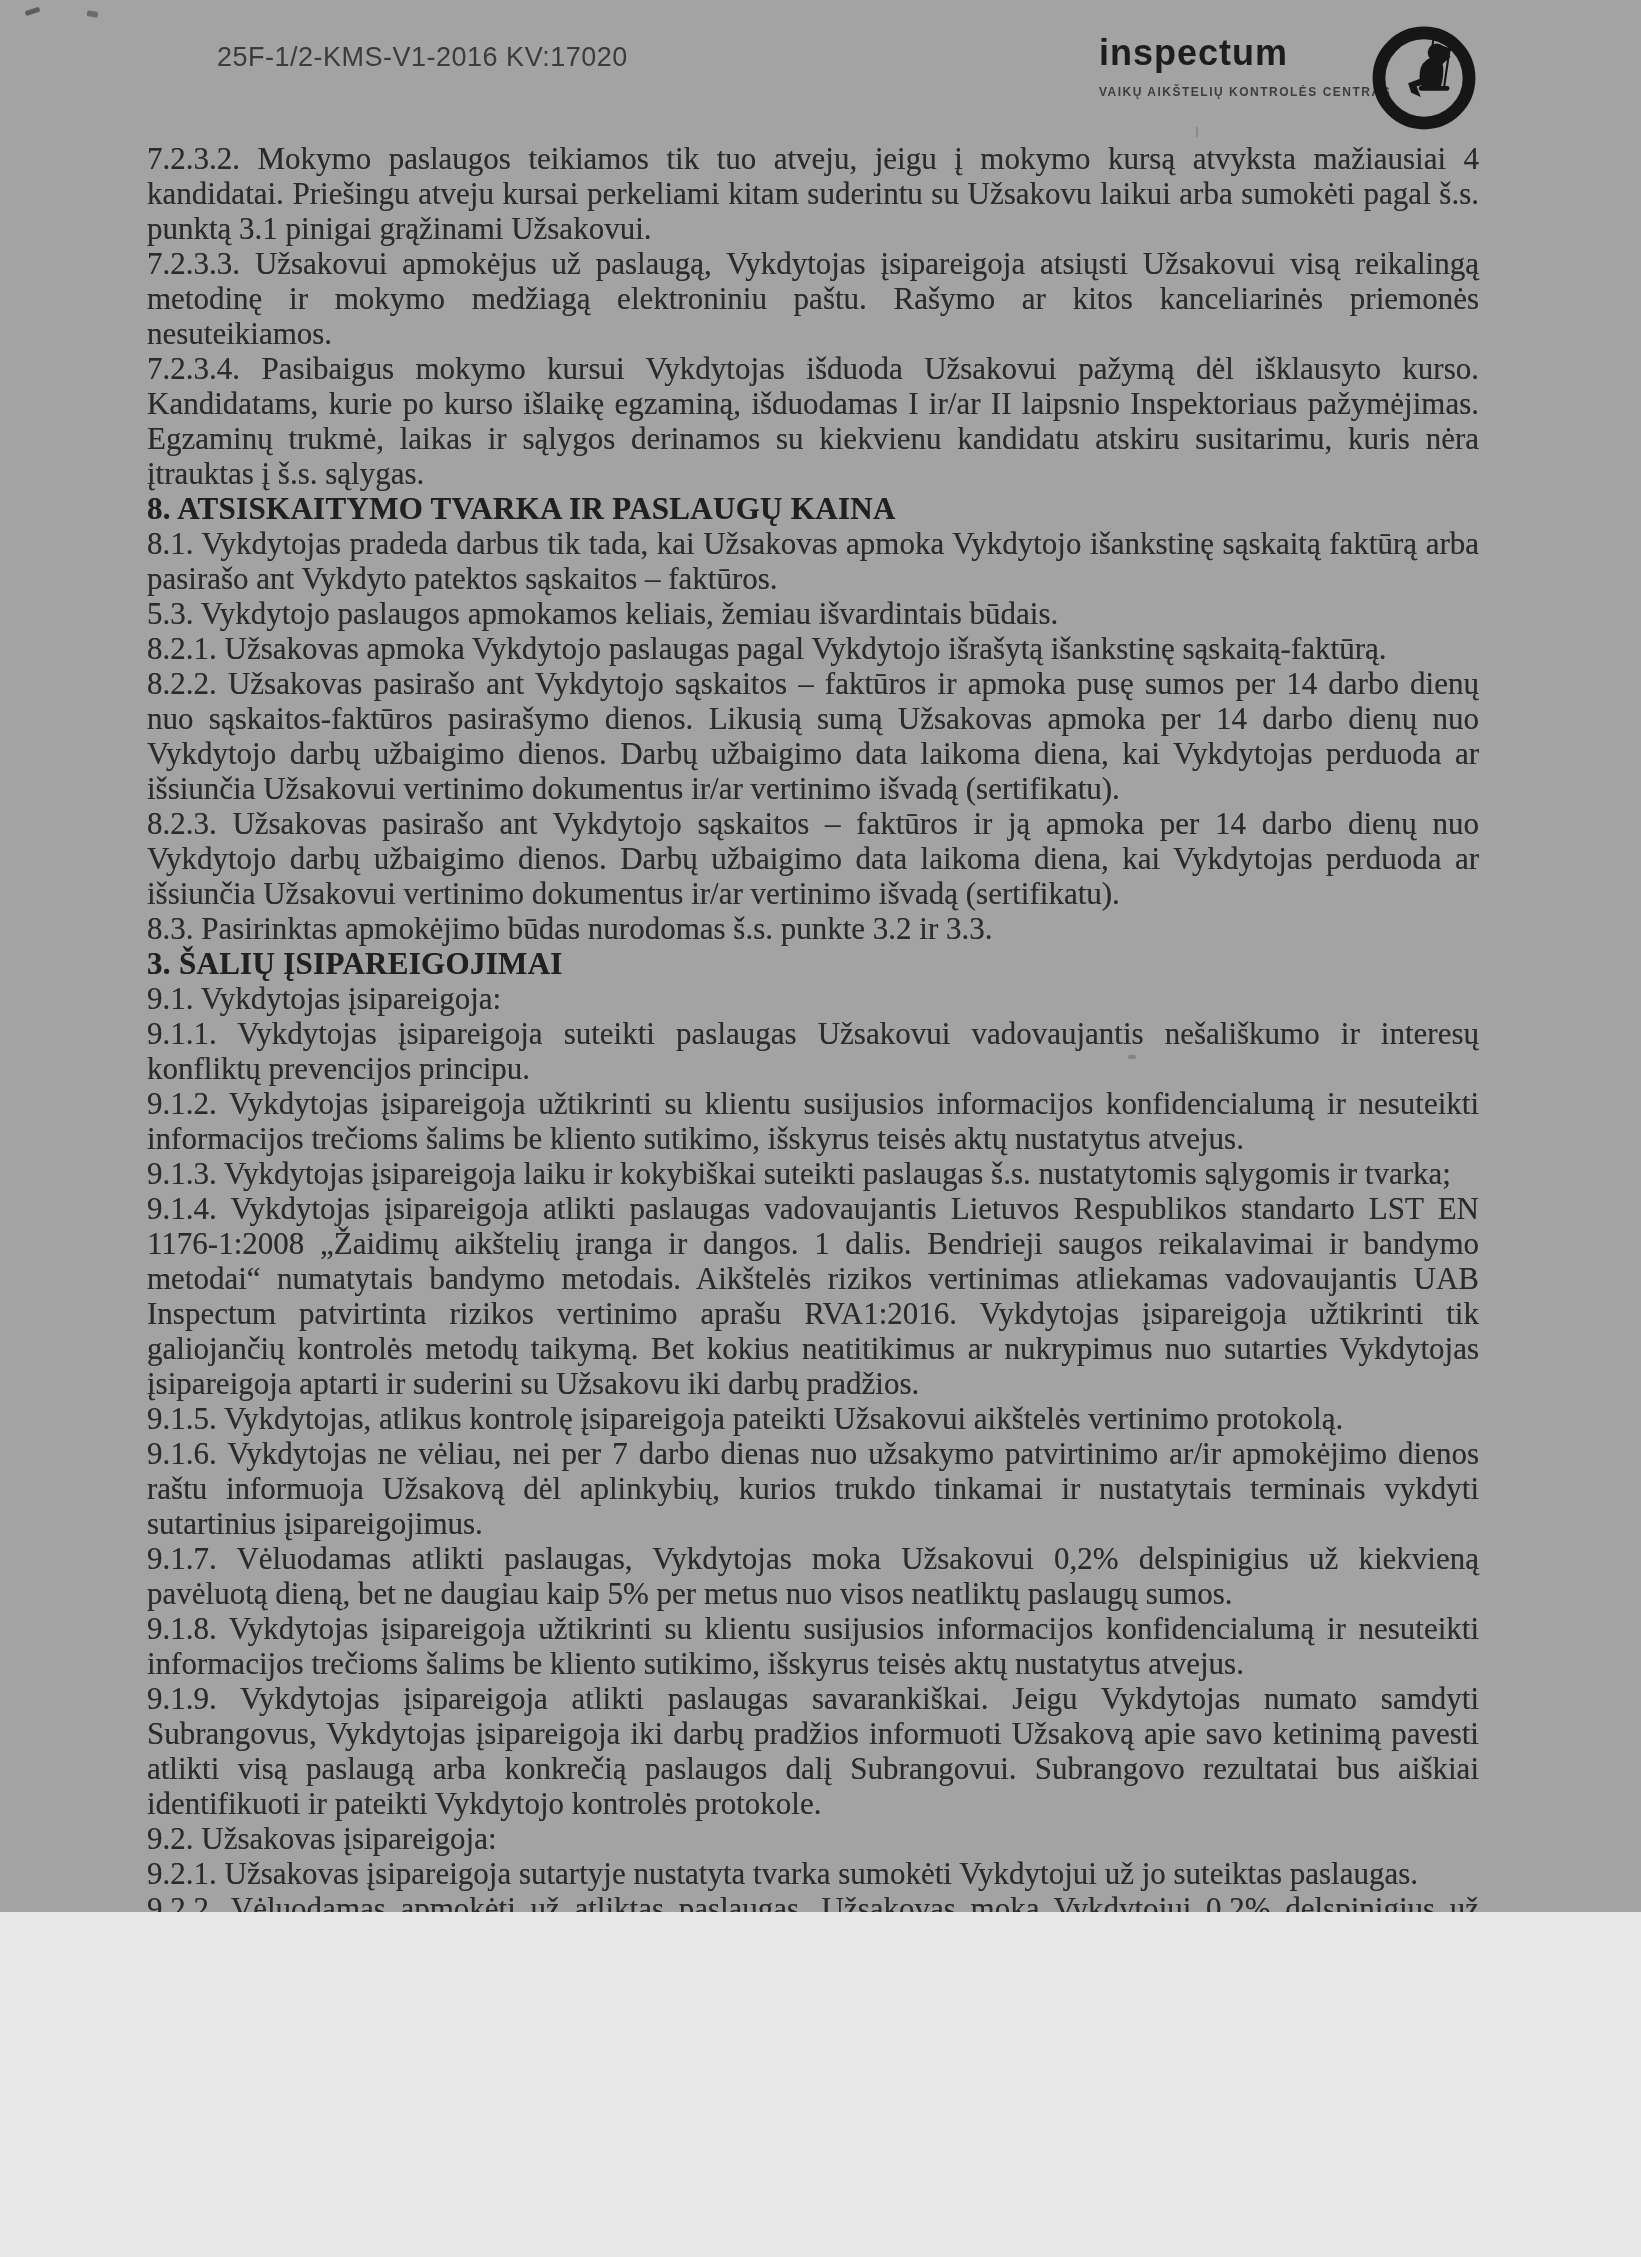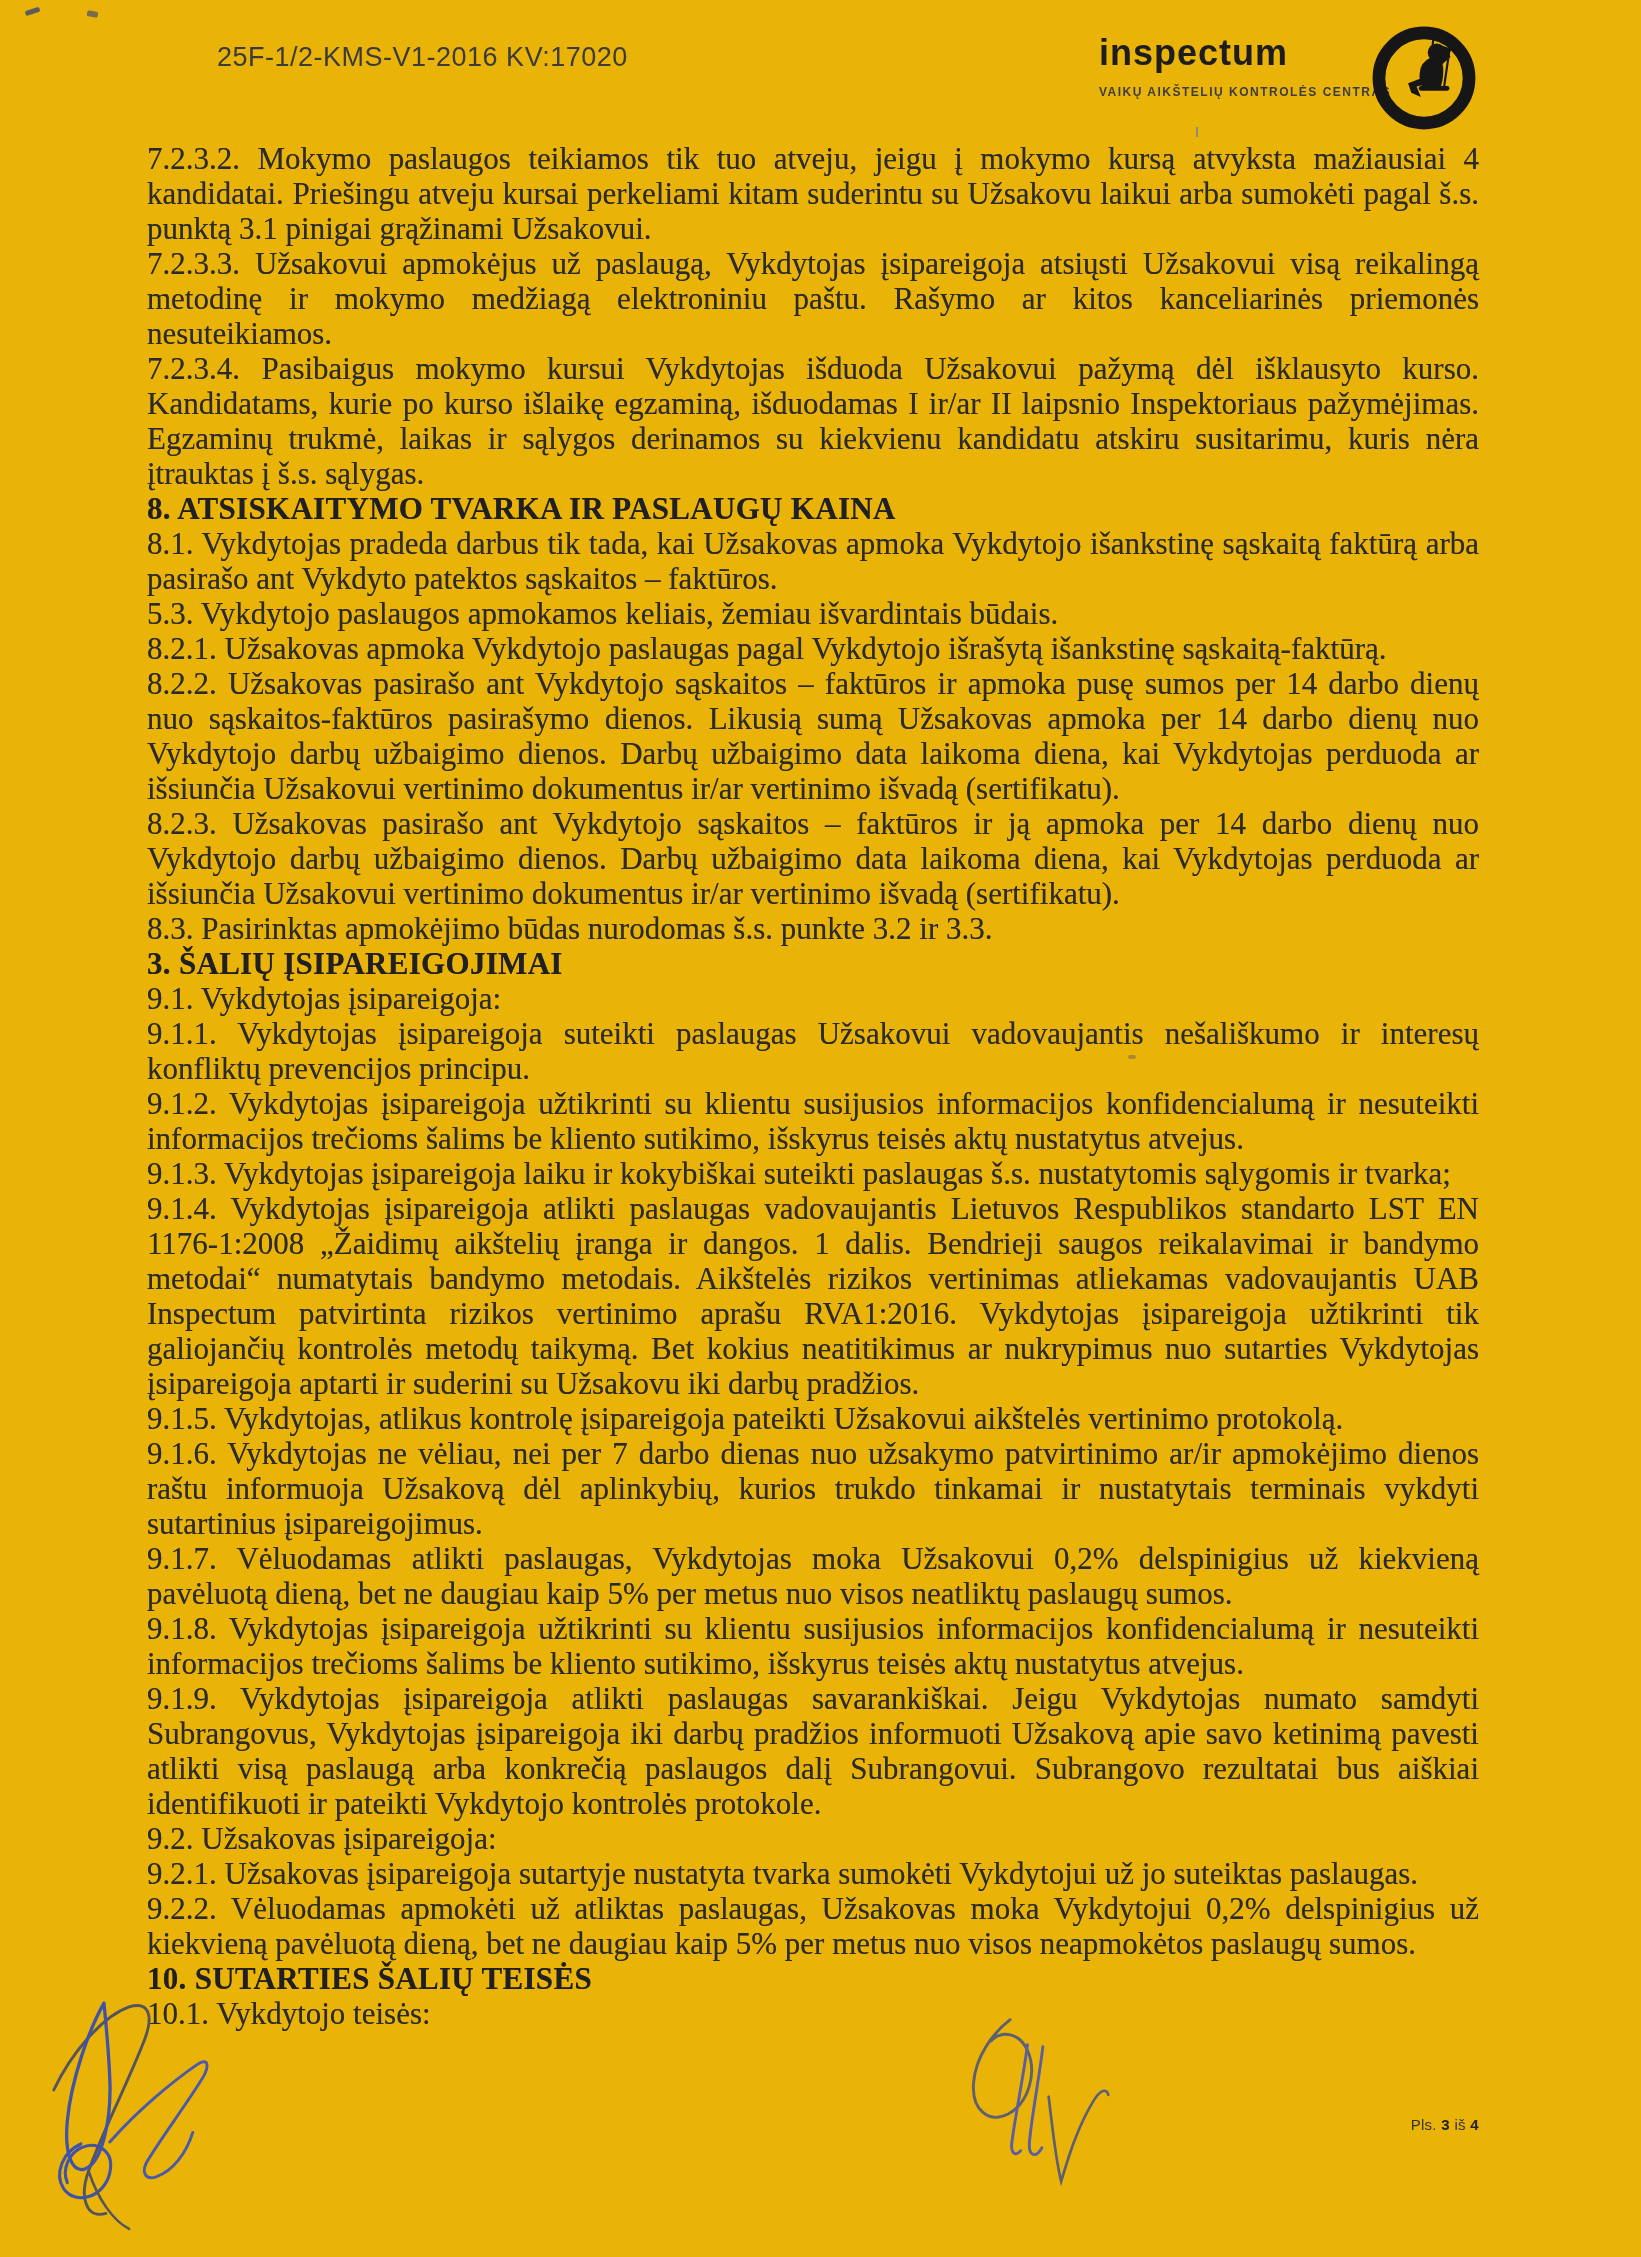--- a/index.html
+++ b/index.html
@@ -1,19 +1,19 @@
 <!DOCTYPE html>
 <html lang="lt"><head>
 <meta charset="utf-8">
 <style>
   html,body{margin:0;padding:0;background:#e8e8e8;}
   .page{
     position:relative;
-    width:1641px;height:2257px;
-    background:#eab308;
+    width:1641px;height:1912px;
+    background:#a3a3a3;
     overflow:hidden;
     font-family:"Liberation Serif",serif;
     text-decoration:underline;
   }
   
   .doc-number{
     position:absolute;left:217px;top:42px;
     font-family:"Liberation Sans",sans-serif;
     font-size:27px;color:#3b3b3d;letter-spacing:0.5px;white-space:nowrap;
   }

